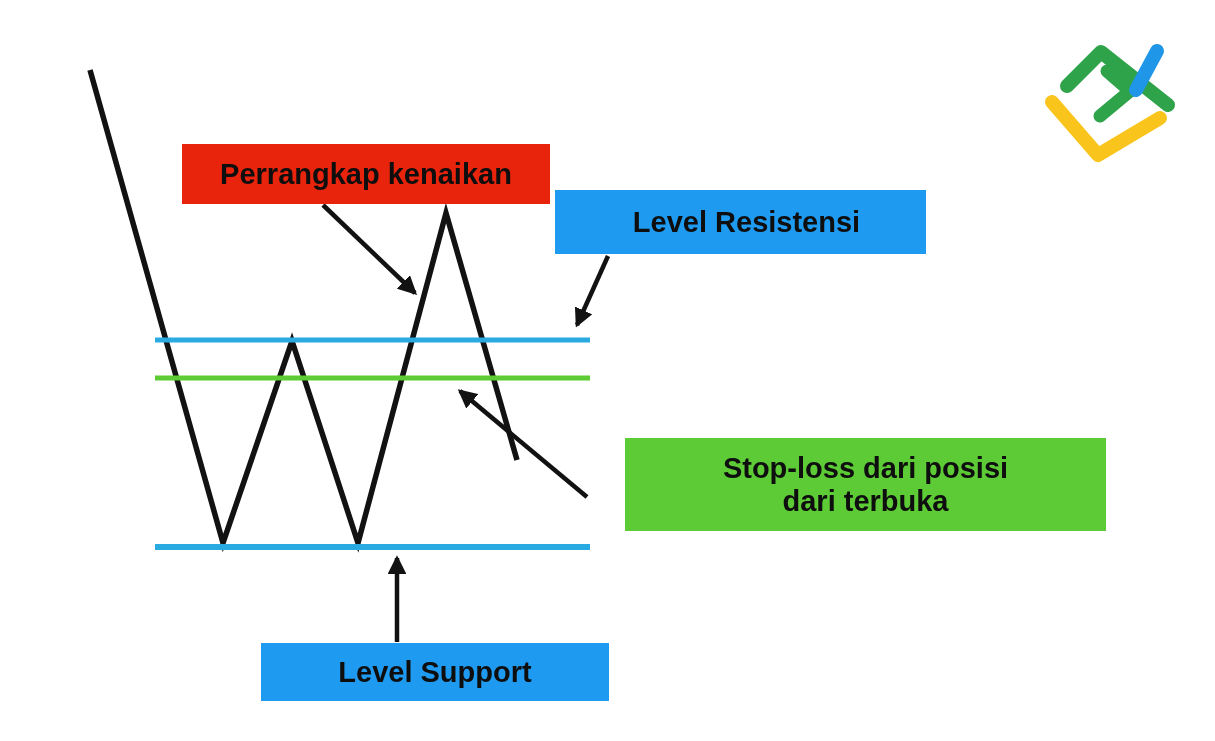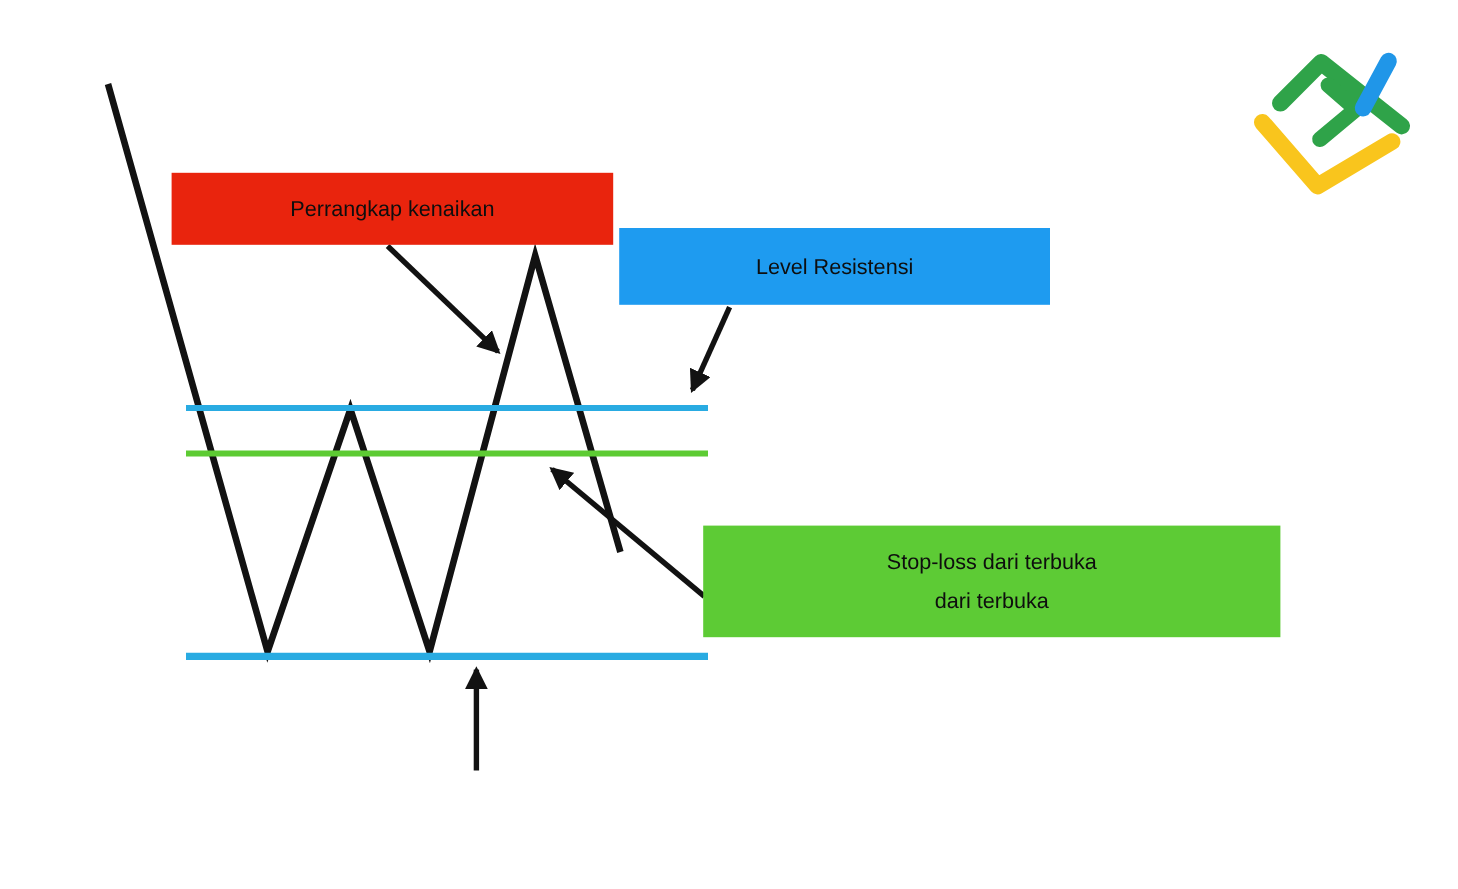--- a/index.html
+++ b/index.html
@@ -22,29 +22,30 @@
     width: 1215px;
     height: 741px;
   }
   .label {
     position: absolute;
     display: flex;
     flex-direction: column;
     align-items: center;
     justify-content: center;
     text-align: center;
-    font-weight: 400;
-    font-size: 18px;
+    font-weight: 700;
+    font-size: 29px;
     line-height: 33px;
     color: #0e0e0e;
     letter-spacing: 0px;
     white-space: nowrap;
+    margin-left: 39px;
   }
   .label-bull-trap  { left: 143px; top: 144px; width: 368px; height: 60px; }
-  .label-resistance { left: 516px; top: 190px; width: 359px; height: 64px; }
+  .label-resistance { left: 516px; top: 190px; width: 359px; height: 64px; padding-left: 12px; }
   .label-stop-loss  { left: 586px; top: 438px; width: 481px; height: 93px; }
   .label-support    { left: 222px; top: 643px; width: 348px; height: 58px; }
 </style>
 </head>
 <body>
 
 <div class="canvas">
 
   <svg class="chart-svg" viewBox="0 0 1215 741">
     <defs>
@@ -74,18 +75,21 @@
 
   <div class="label label-bull-trap" style="background-color: rgb(233, 36, 13);">
     <span>Perrangkap kenaikan</span>
   </div>
 
   <div class="label label-resistance" style="background-color: rgb(30, 155, 240);">
     <span>Level Resistensi</span>
   </div>
 
   <div class="label label-stop-loss" style="background-color: rgb(93, 203, 53);">
-    <span>Stop-loss dari terbuka</span>
+    <span>Stop-loss dari posisi</span>
     <span>dari terbuka</span>
   </div>
 
+  <div class="label label-support" style="background-color: rgb(30, 155, 240);">
+    <span>Level Support</span>
+  </div>
 
 </div>
 
 </body></html>

